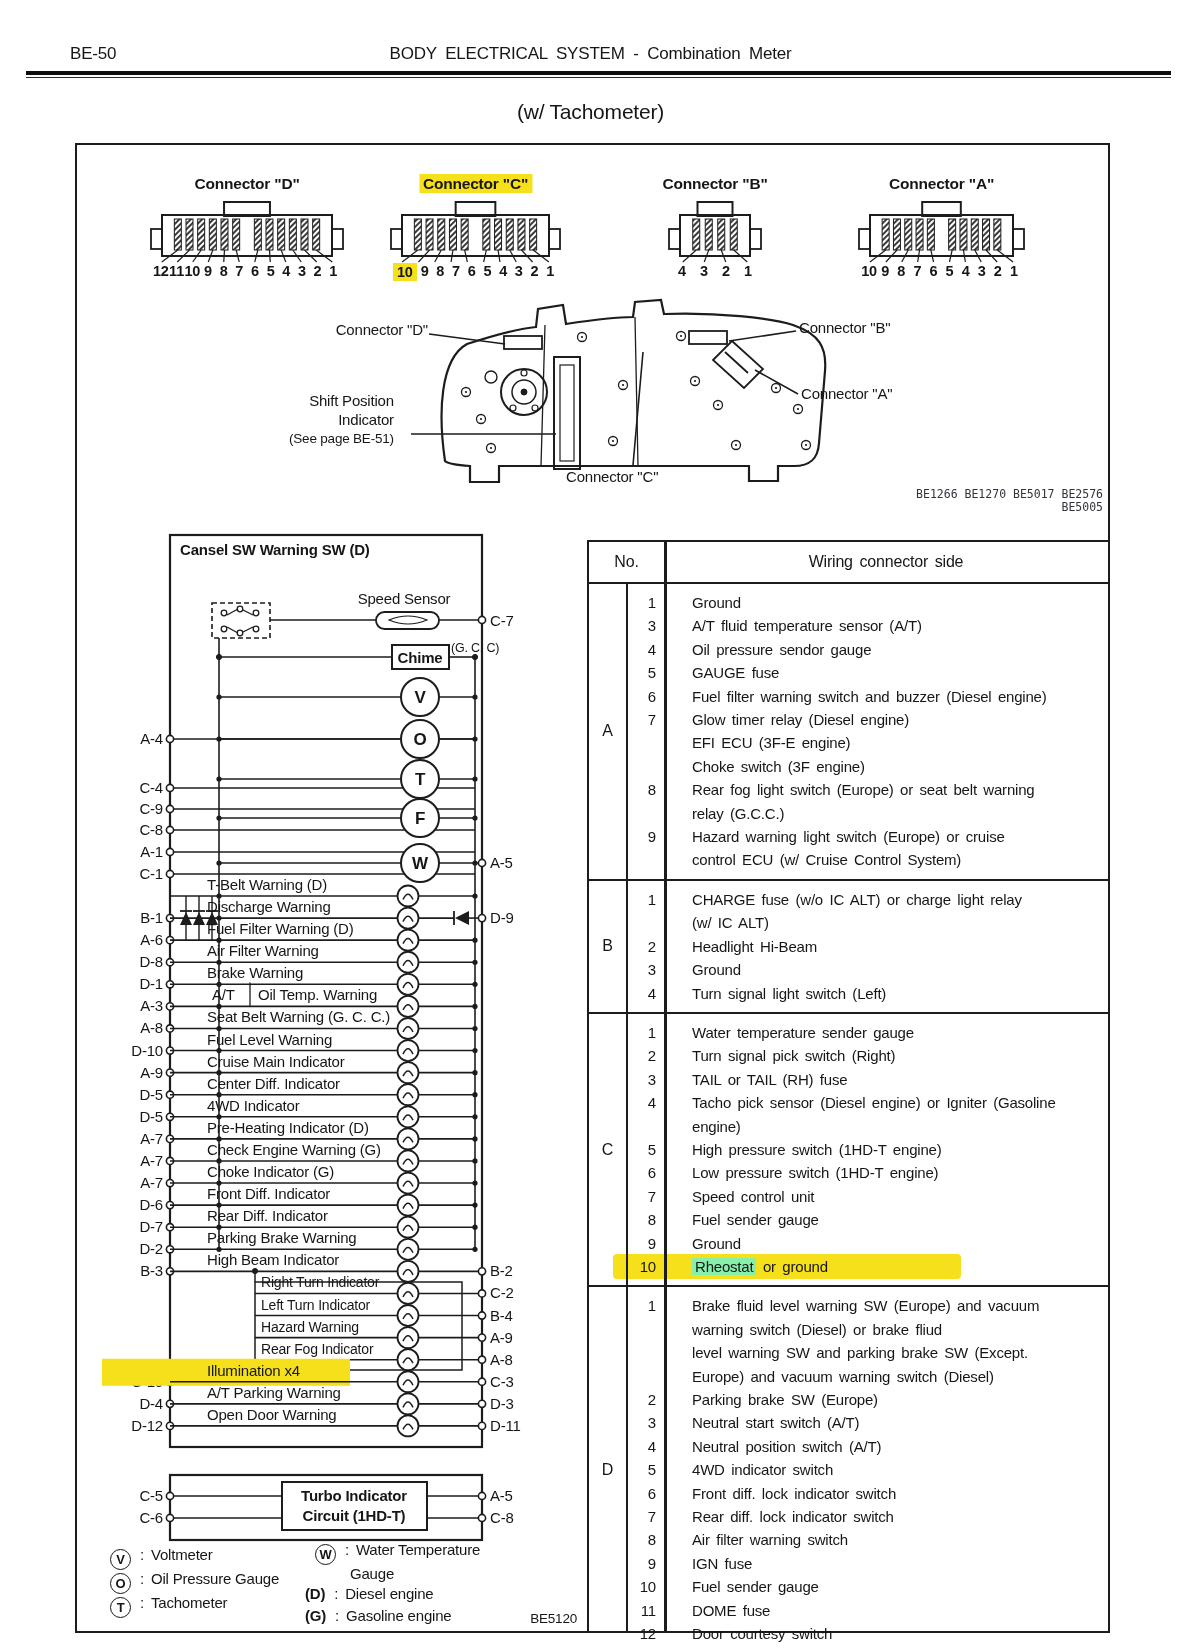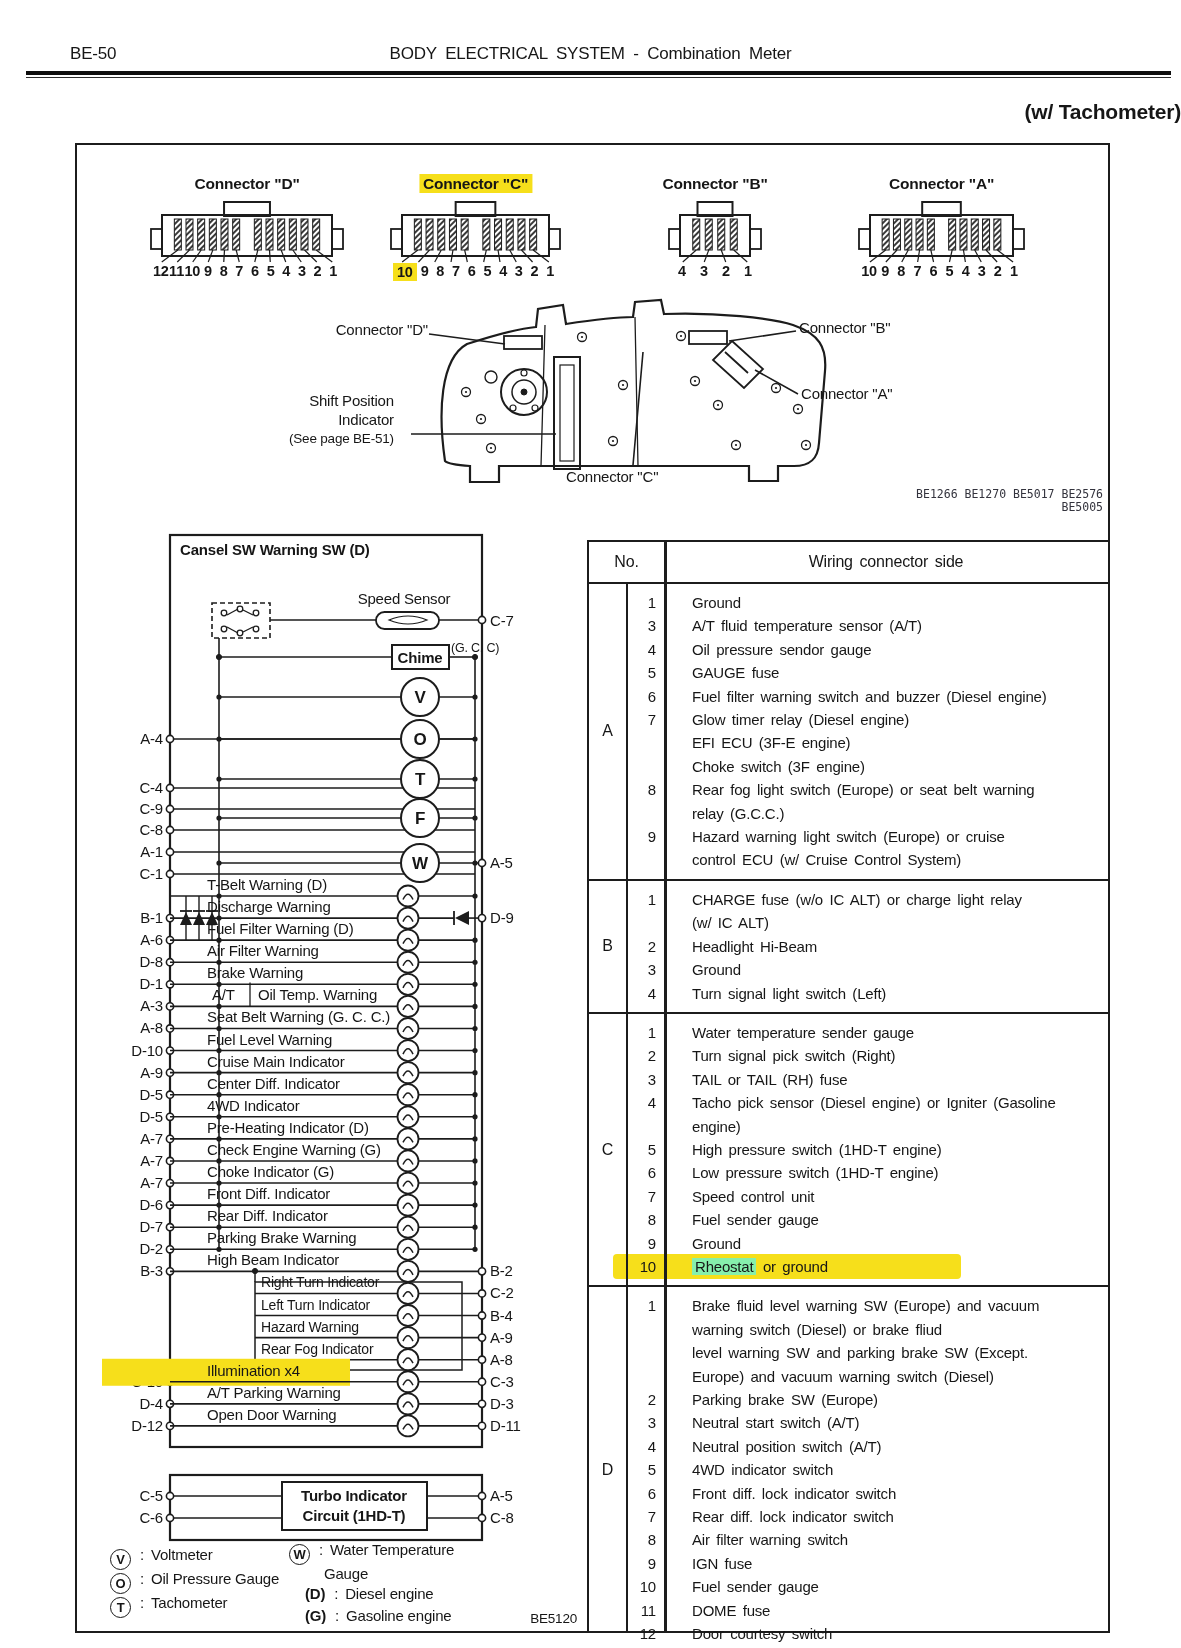--- a/index.html
+++ b/index.html
@@ -4,21 +4,21 @@
 <style>
   html,body{margin:0;padding:0;background:#e8e8e8;}
   .page{position:relative;width:1181px;height:1648px;background:#ffffff;
         font-family:"Liberation Sans",sans-serif;color:#161616;overflow:hidden;
         letter-spacing:-0.2px;}
   
   .hdr-pageno{position:absolute;left:70px;top:44px;font-size:17px;text-align:center;}
   .hdr-title{position:absolute;left:0;right:0;top:44px;text-align:center;font-size:17px;word-spacing:4px;}
   .hdr-rule{position:absolute;left:26px;right:10px;top:71px;height:4px;background:#0e0e0e;}
   .hdr-rule2{position:absolute;left:26px;right:10px;top:77px;height:1px;background:#2a2a2a;}
-  .subtitle{position:absolute;left:0;right:0;top:100px;text-align:right;font-size:21px;font-weight:bold;}
+  .subtitle{position:absolute;left:0;right:0;top:100px;text-align:center;font-size:21px;font-weight:normal;}
   
   .frame{position:absolute;left:75px;top:143px;width:1035px;height:1490px;
          border:2.5px solid #1c1c1c;box-sizing:border-box;}
   .frame svg{position:absolute;left:0;top:0;}
   svg text{font-family:"Liberation Sans",sans-serif;fill:#161616;}
   
   .conn-title{position:absolute;white-space:nowrap;font-size:15.5px;font-weight:bold;transform:translateX(-50%);}
   .conn-nums{position:absolute;display:flex;font-size:14.5px;font-weight:bold;}
   .conn-nums span{flex:1;text-align:center;}
   .hl-yellow{background:#f6df1b;padding:1px 4px;}
@@ -689,21 +689,21 @@
 
     <div class="ref-codes">
       <div>BE1266 BE1270 BE5017 BE2576</div>
       <div>BE5005</div>
     </div>
 
     <div id="legend">
         <div class="leg-item" style="left: 33px; top: 1401px;"><span class="leg-sym">V</span><span class="leg-colon">:</span><span>Voltmeter</span></div>
         <div class="leg-item" style="left: 33px; top: 1425px;"><span class="leg-sym">O</span><span class="leg-colon">:</span><span>Oil Pressure Gauge</span></div>
         <div class="leg-item" style="left: 33px; top: 1449px;"><span class="leg-sym">T</span><span class="leg-colon">:</span><span>Tachometer</span></div>
-        <div class="leg-item" style="left: 212px; top: 1396px;"><span class="leg-sym">W</span><span class="leg-colon">:</span><span>Water Temperature</span><div class="leg-l2">Gauge</div></div>
+        <div class="leg-item" style="left: 238px; top: 1396px;"><span class="leg-sym">W</span><span class="leg-colon">:</span><span>Water Temperature</span><div class="leg-l2">Gauge</div></div>
         <div class="leg-item" style="left: 228px; top: 1440px;"><span class="leg-sym plain">(D)</span><span class="leg-colon">:</span><span>Diesel engine</span></div>
         <div class="leg-item" style="left: 228px; top: 1462px;"><span class="leg-sym plain">(G)</span><span class="leg-colon">:</span><span>Gasoline engine</span></div>
       </div>
     <div class="diag-code">BE5120</div>
 
     <div class="tbl">
       <div class="tbl-head">
         <div class="th-no">No.</div>
         <div class="th-desc">Wiring connector side</div>
       </div>

